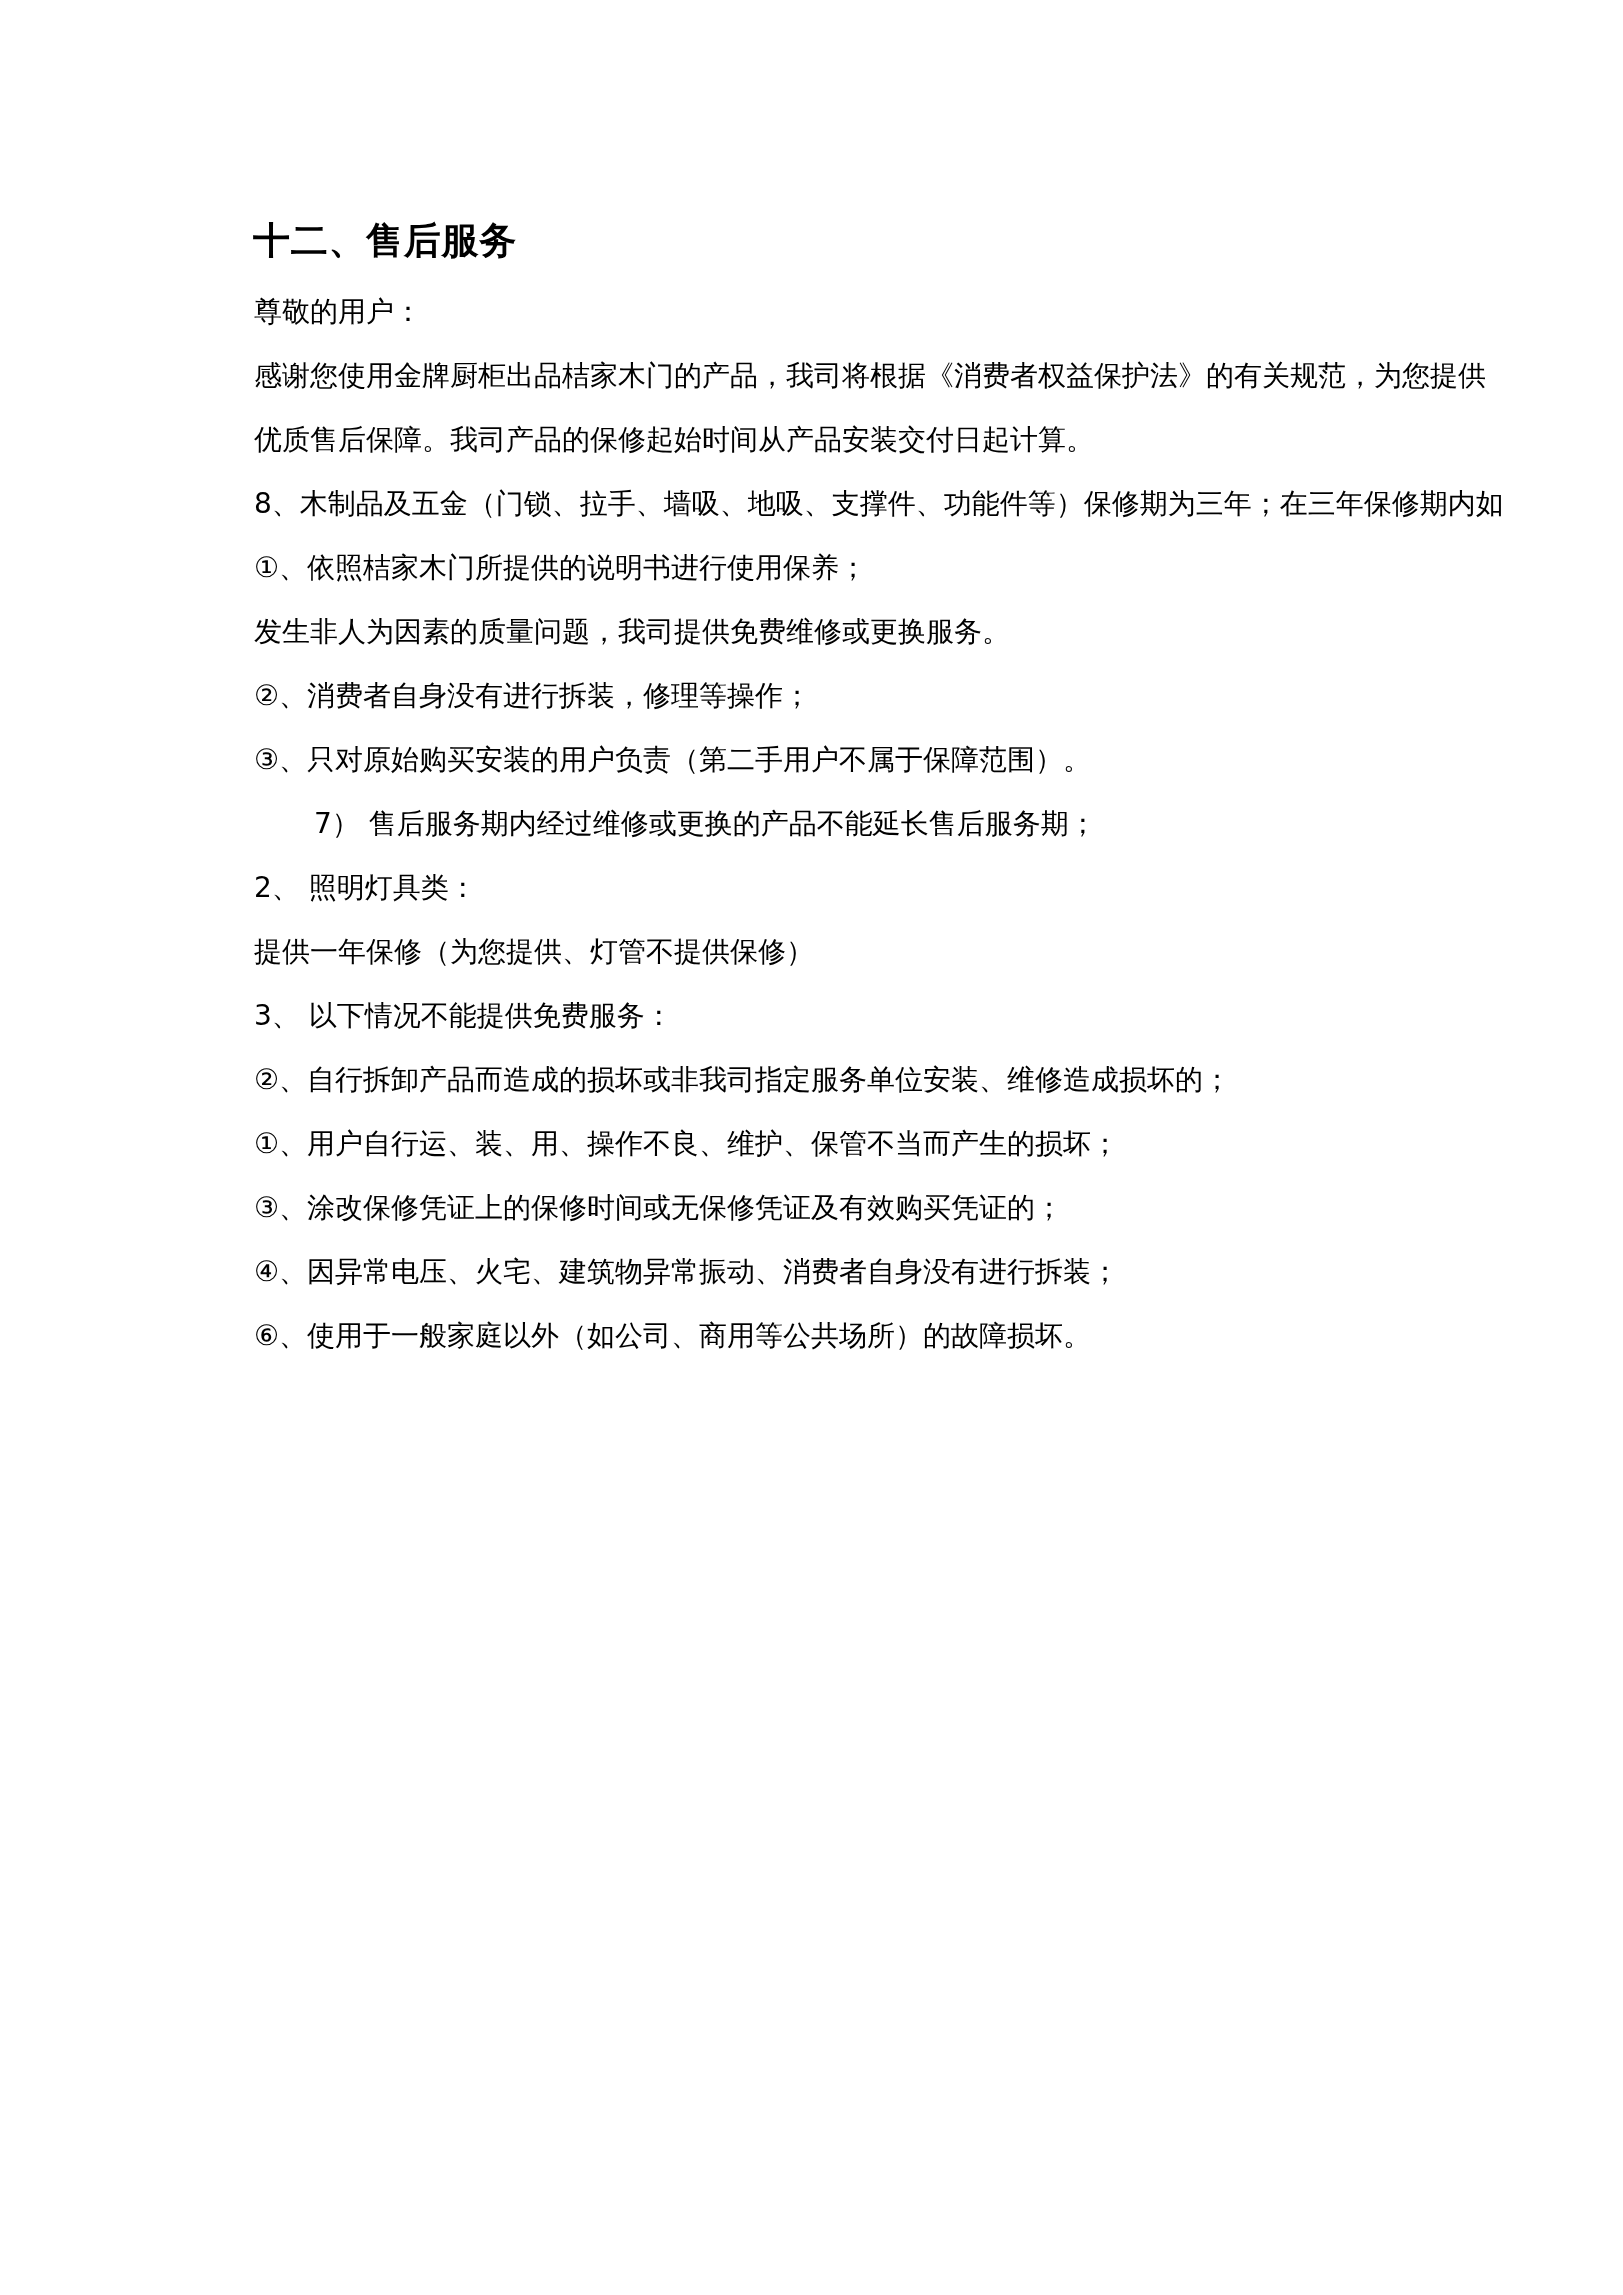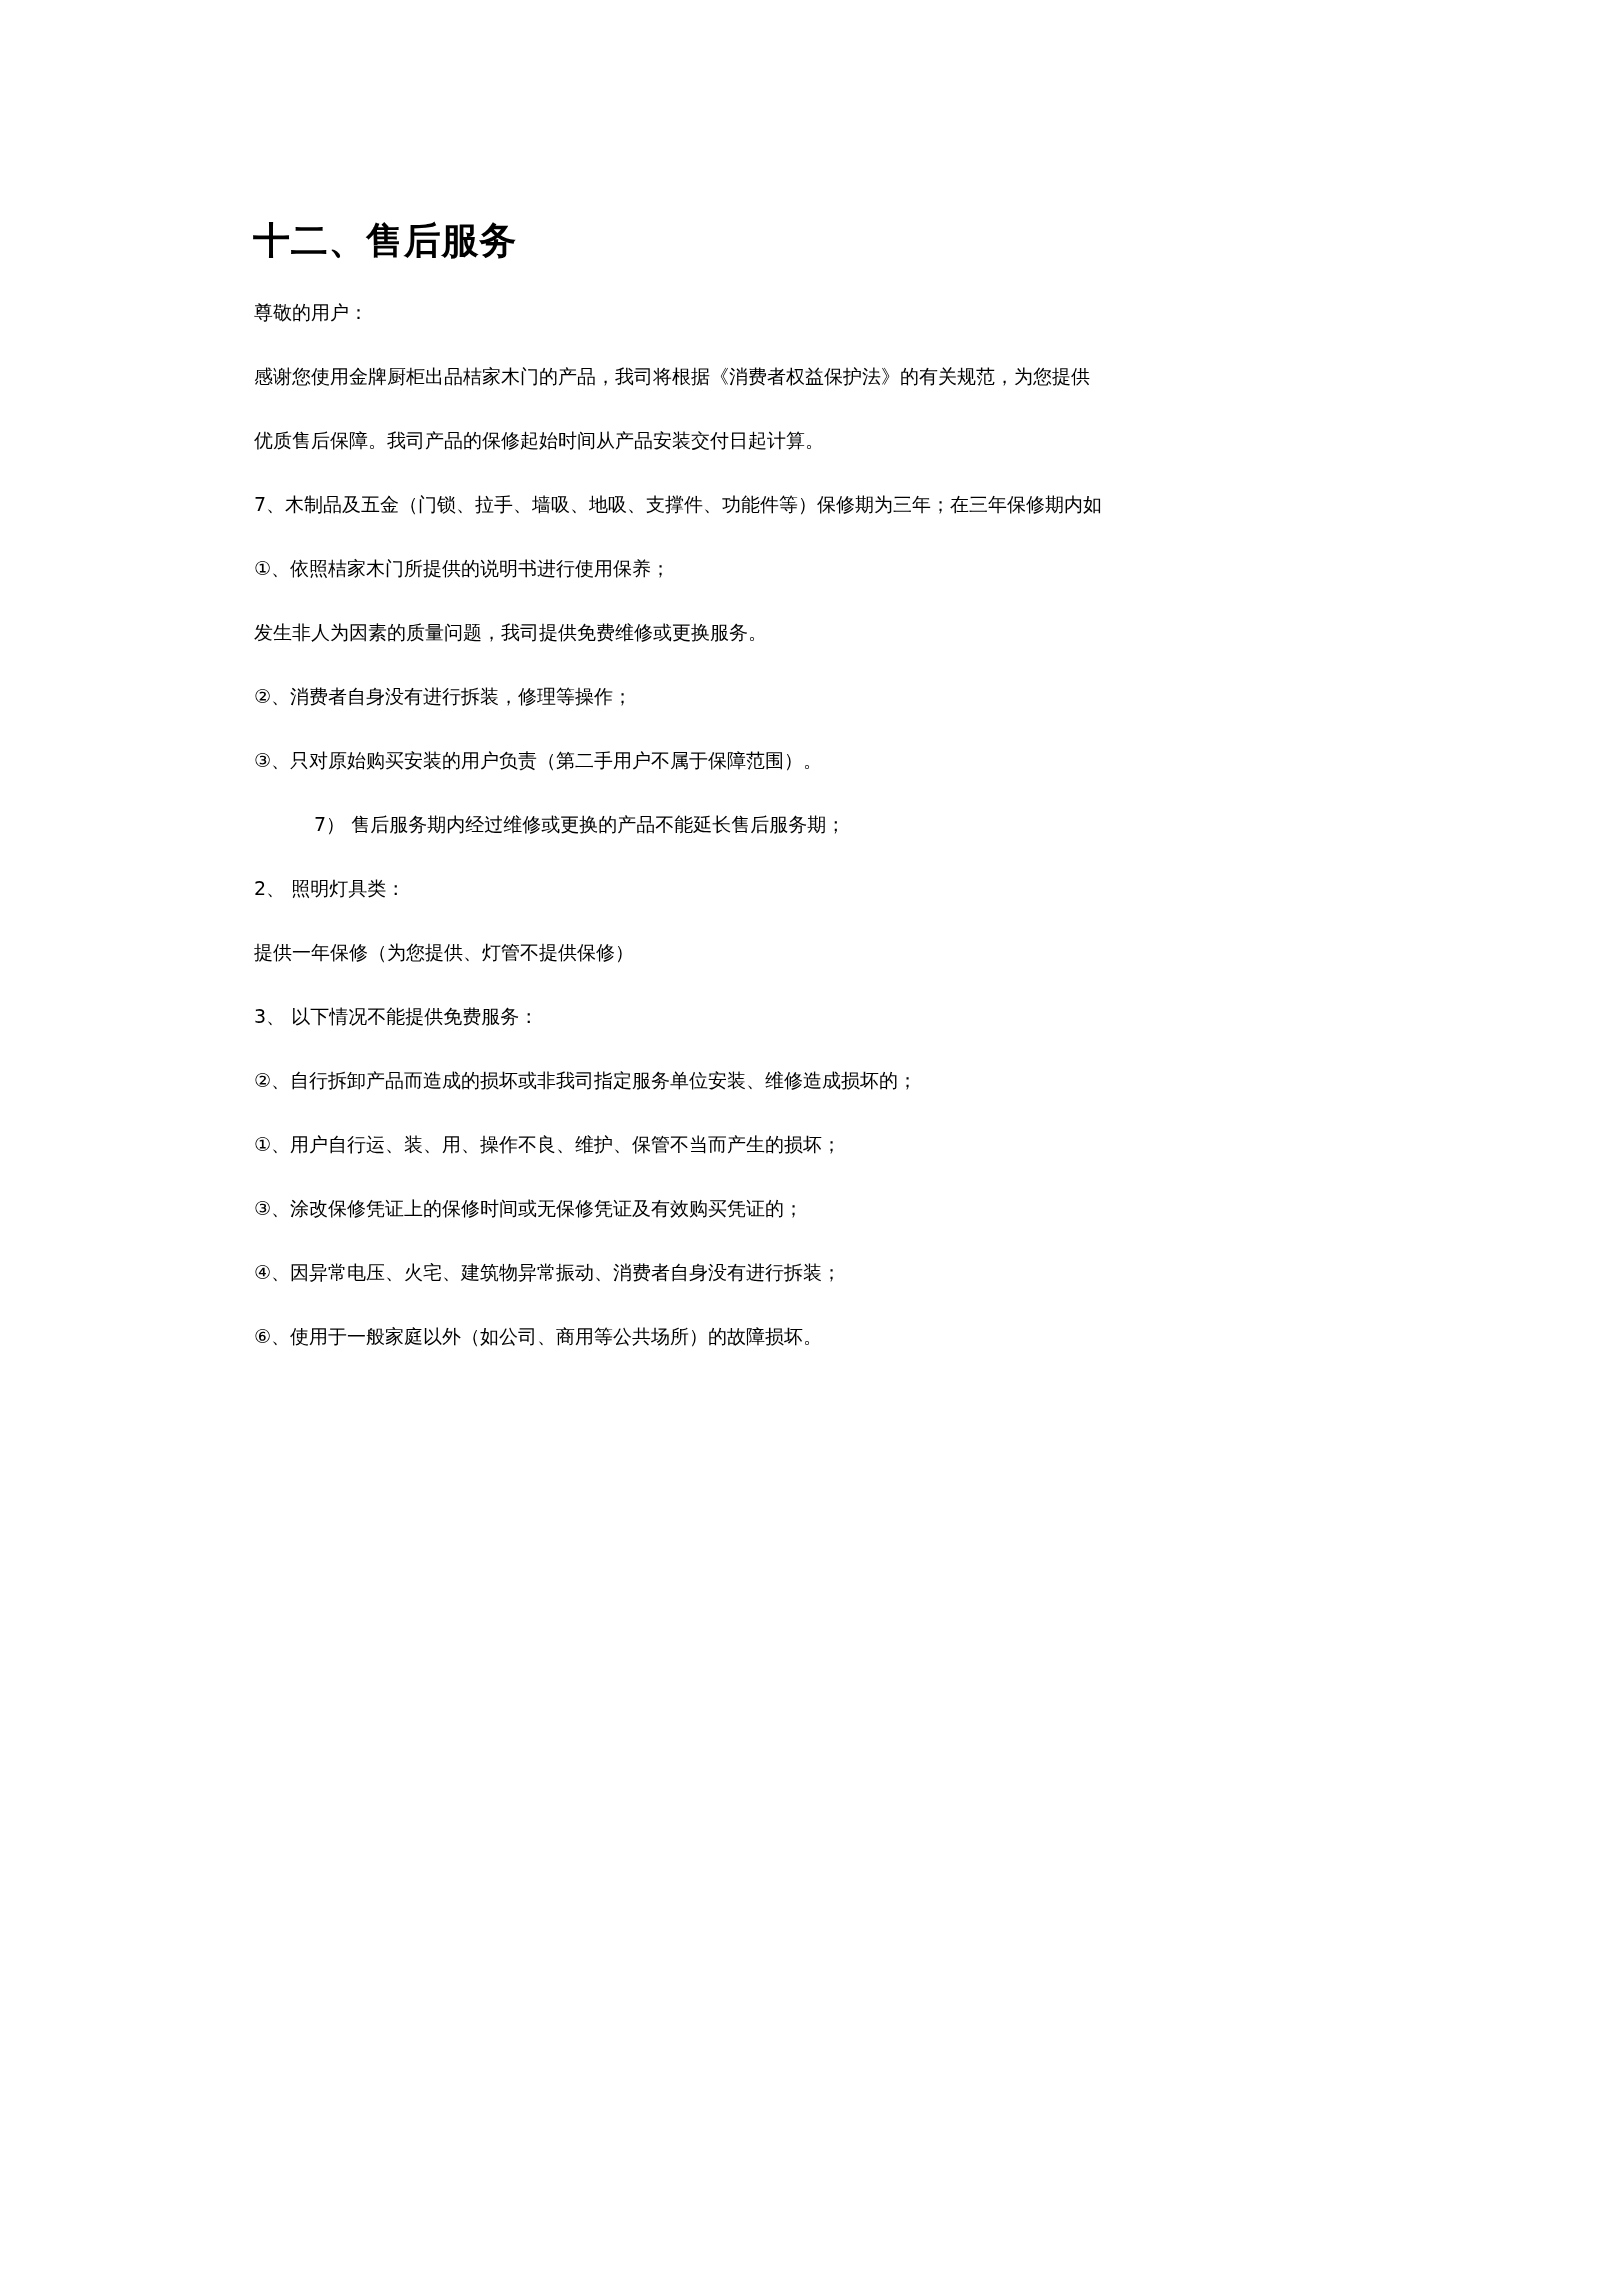--- a/index.html
+++ b/index.html
@@ -29,21 +29,21 @@
     font-size: 37px;
     font-weight: 700;
     letter-spacing: 0.7px;
     white-space: nowrap;
   }
   .content {
     position: absolute;
     left: 246px;
     top: 280px;
     width: 1256px;
-    font-size: 19px;
+    font-size: 28px;
   }
   .line {
     height: 64px;
     line-height: 64px;
     white-space: pre;
   }
   .line.indent-1 {
     padding-left: 60px;
   }
 </style>
@@ -51,21 +51,21 @@
 <body>
 
 <div class="page">
 
   <div class="heading">十二、售后服务</div>
 
   <div class="content">
     <div class="line">尊敬的用户：</div>
     <div class="line">感谢您使用金牌厨柜出品桔家木门的产品，我司将根据《消费者权益保护法》的有关规范，为您提供</div>
     <div class="line">优质售后保障。我司产品的保修起始时间从产品安装交付日起计算。</div>
-    <div class="line">7、木制品及五金（门锁、拉手、墙吸、地吸、支撑件、功能件等）保修期为三年；在三年保修期内如</div>
+    <div class="line">8、木制品及五金（门锁、拉手、墙吸、地吸、支撑件、功能件等）保修期为三年；在三年保修期内如</div>
     <div class="line">①、依照桔家木门所提供的说明书进行使用保养；</div>
     <div class="line">发生非人为因素的质量问题，我司提供免费维修或更换服务。</div>
     <div class="line">②、消费者自身没有进行拆装，修理等操作；</div>
     <div class="line">③、只对原始购买安装的用户负责（第二手用户不属于保障范围）。</div>
     <div class="line indent-1">7） 售后服务期内经过维修或更换的产品不能延长售后服务期；</div>
     <div class="line">2、 照明灯具类：</div>
     <div class="line">提供一年保修（为您提供、灯管不提供保修）</div>
     <div class="line">3、 以下情况不能提供免费服务：</div>
     <div class="line">②、自行拆卸产品而造成的损坏或非我司指定服务单位安装、维修造成损坏的；</div>
     <div class="line">①、用户自行运、装、用、操作不良、维护、保管不当而产生的损坏；</div>

